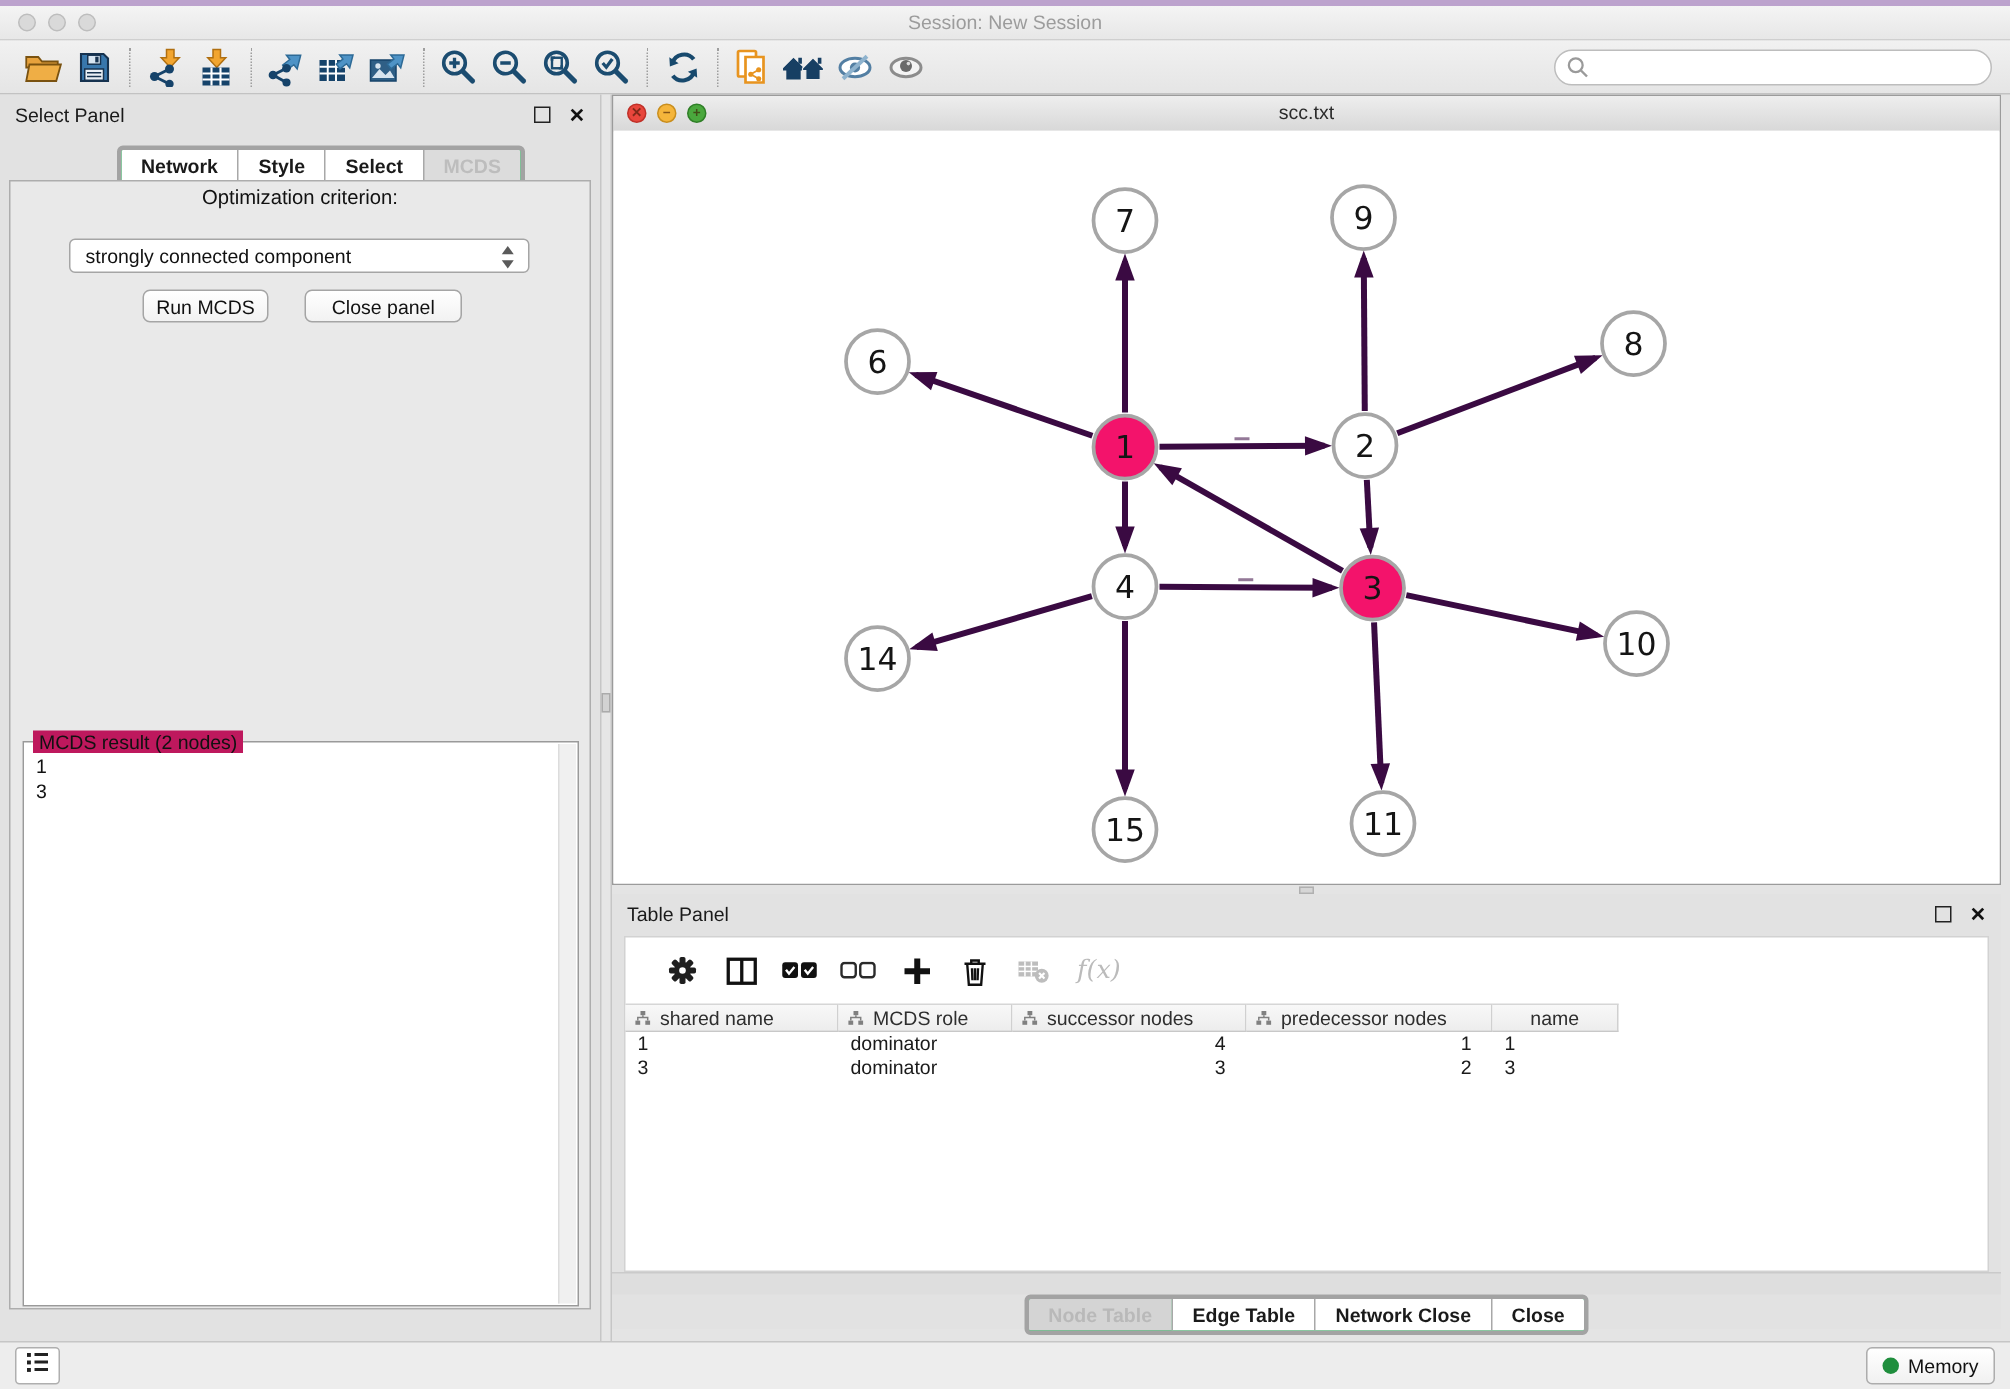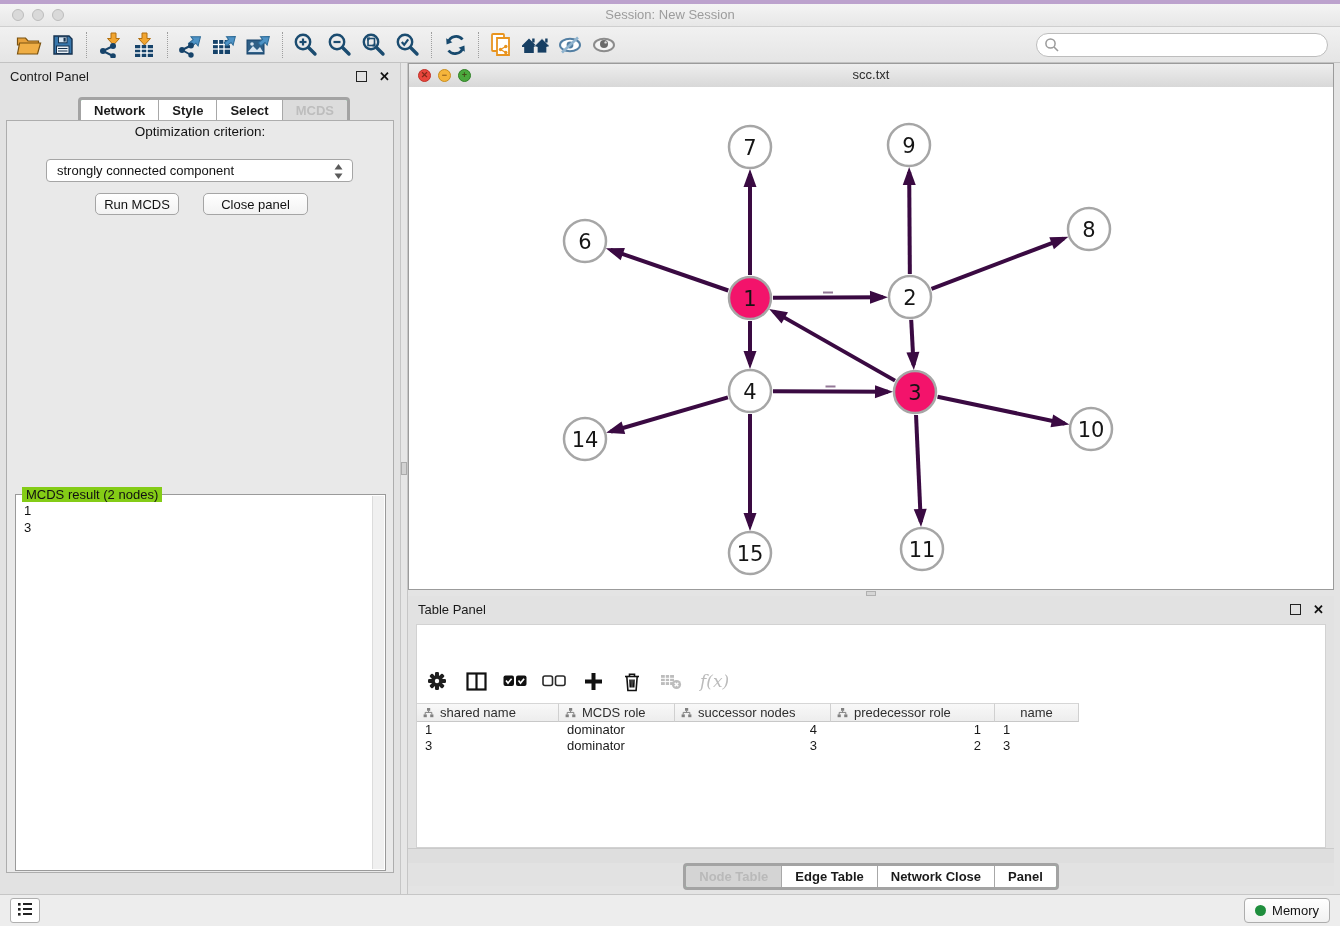--- a/index.html
+++ b/index.html
@@ -32,21 +32,21 @@
   .seg-tab.active{background:#D4D4D4;color:#B9B9B9;}
   #cp-tabs{position:absolute;left:78px;top:34px;}
   #cp-body{position:absolute;left:6px;top:57px;width:388px;height:753px;background:#E9E9E9;border:1px solid #ADADAD;box-sizing:border-box;}
   #opt-label{position:absolute;left:0;top:3px;width:100%;text-align:center;font-size:13.5px;color:#111;}
   #criterion{position:absolute;left:39px;top:38px;width:307px;height:23px;background:#FFF;border:1px solid #A5A5A5;border-radius:4px;box-sizing:border-box;font-size:13px;color:#111;display:flex;align-items:center;padding-left:10px;}
   #criterion .stepper{position:absolute;right:8px;top:3px;}
   .cp-btn{position:absolute;top:72px;height:22px;background:linear-gradient(#FFF,#F2F2F2);border:1px solid #A5A5A5;border-radius:5px;font-size:13px;color:#111;display:flex;align-items:center;justify-content:center;box-sizing:border-box;}
   #run-btn{left:88px;width:84px;}
   #closep-btn{left:196px;width:105px;text-align:right;}
   #mcds-fieldset{position:absolute;left:8px;top:373px;width:371px;height:377px;border:1px solid #9A9A9A;background:#FFF;box-sizing:border-box;}
-  #mcds-legend{position:absolute;left:6px;top:-8px;background:#84cc16;padding:0 4px;font-size:13px;color:#111;white-space:nowrap;}
+  #mcds-legend{position:absolute;left:6px;top:-8px;background:#be185d;padding:0 4px;font-size:13px;color:#111;white-space:nowrap;}
   #mcds-lines{position:absolute;left:0;top:2px;right:13px;bottom:2px;padding:5px 8px;font-size:13px;line-height:17px;color:#111;overflow:hidden;}
   #mcds-scroll{position:absolute;right:1px;top:1px;width:11px;bottom:1px;background:#F0F0F0;border-left:1px solid #DcDcDc;}
 
   
   #vsplit{position:absolute;left:400px;top:63px;width:8px;height:831px;background:#E6E6E6;border-left:1px solid #C6C6C6;border-right:1px solid #C6C6C6;box-sizing:border-box;}
   #vsplit .grip{position:absolute;left:0;top:399px;width:6px;height:13px;background:#D2D2D2;border:1px solid #ABABAB;box-sizing:border-box;}
 
   
   #net-window{position:absolute;left:408px;top:63px;width:926px;height:527px;border:1px solid #9B9B9B;box-sizing:border-box;background:#FFF;}
   #net-titlebar{height:23px;background:linear-gradient(#EEEEEE,#D8D8D8);border-bottom:1px solid #B2B2B2;position:relative;}
@@ -58,21 +58,21 @@
   #net-canvas{position:absolute;left:0;top:23px;right:0;bottom:0;background:#FFF;overflow:hidden;}
   #graph-svg{display:block;}
   #graph-svg text{font-family:"DejaVu Sans","Liberation Sans",sans-serif;}
 
   #hsplit{position:absolute;left:408px;top:590px;width:926px;height:6px;display:flex;align-items:center;justify-content:center;}
   #hsplit .grip{width:10px;height:5px;background:#D6D6D6;border:1px solid #B0B0B0;box-sizing:border-box;}
 
   
   #table-panel{position:absolute;left:408px;top:596px;width:926px;height:290px;background:#E2E2E2;}
   #tp-body{position:absolute;left:8px;top:28px;width:910px;height:224px;background:#FFF;border:1px solid #D2D2D2;box-sizing:border-box;}
-  #tp-toolbar{height:44px;display:flex;align-items:center;padding-left:8px;margin-top:34px;}
+  #tp-toolbar{height:44px;display:flex;align-items:center;padding-left:26px;}
   .tp-ic{display:flex;align-items:center;justify-content:center;width:24px;height:24px;margin-right:15px;flex:none;}
   .fx-label{font-family:"DejaVu Serif","Liberation Serif",serif;font-style:italic;font-size:17px;color:#BBBBBB;margin-left:2px;}
   #tp-head{display:flex;height:19px;}
   .th{display:flex;align-items:center;background:linear-gradient(#F8F8F8,#EDEDED);border-right:1px solid #D0D0D0;border-top:1px solid #D6D6D6;border-bottom:1px solid #C8C8C8;box-sizing:border-box;font-size:13px;color:#2E2E2E;overflow:hidden;}
   .th:first-child{border-left:none;}
   .th .tree{margin:0 6px 0 6px;flex:none;display:flex;}
   .th-label{white-space:nowrap;}
   .th-label.center{flex:1;text-align:center;}
   .tr{display:flex;height:16px;}
   .td{font-size:13px;color:#1A1A1A;box-sizing:border-box;white-space:nowrap;overflow:hidden;padding-top:0px;line-height:16px;}
@@ -260,21 +260,21 @@
           <circle cx="6.5" cy="6.5" r="4.6" fill="none" stroke="#9A9A9A" stroke-width="1.5"></circle>
           <line x1="10" y1="10" x2="14" y2="14" stroke="#9A9A9A" stroke-width="1.6"></line>
         </svg>
       </span>
       <input type="text" placeholder="" style="">
     </div>
   </div>
 
   <div id="left-col">
     <div class="panel-header">
-      <span class="ph-title">Control Panel</span>
+      <span class="ph-title">Select Panel</span>
       <span class="float-box"></span>
       <span class="close-x">✕</span>
     </div>
     <div id="cp-tabs" class="seg">
         <div class="seg-tab">Network</div>
         <div class="seg-tab">Style</div>
         <div class="seg-tab">Select</div>
         <div class="seg-tab disabled">MCDS</div>
       </div>
     <div id="cp-body">
@@ -490,21 +490,21 @@
                 <g fill="#808080">
                   <rect x="4" y="0" width="3.2" height="2.8"></rect>
                   <rect x="0.6" y="6.4" width="3.2" height="2.8"></rect>
                   <rect x="7.2" y="6.4" width="3.2" height="2.8"></rect>
                 </g>
                 <g stroke="#808080" stroke-width="1" fill="none">
                   <path d="M5.6,2.8 v1.6 M2.2,6.4 v-2 h6.6 v2"></path>
                 </g>
               </svg>
             </span>
-            <span class="th-label">predecessor role</span>
+            <span class="th-label">predecessor nodes</span>
           </div>
           <div class="th" style="width: 84px;">
             <span class="th-label center">name</span>
           </div>
         </div>
       <div id="tp-rows">
           <div class="tr">
             <div class="td left" style="width: 142px;">1</div>
             <div class="td left" style="width: 116px;">dominator</div>
             <div class="td right" style="width: 156px;">4</div>
@@ -519,21 +519,21 @@
             <div class="td left" style="width: 84px;">3</div>
           </div>
         </div>
     </div>
     <div id="tp-bottomstrip"></div>
     <div id="tp-tabs-row">
       <div id="tp-tabs" class="seg">
           <div class="seg-tab active">Node Table</div>
           <div class="seg-tab">Edge Table</div>
           <div class="seg-tab">Network Close</div>
-          <div class="seg-tab">Panel</div>
+          <div class="seg-tab">Close</div>
         </div>
     </div>
   </div>
 
   <div id="statusbar">
     <div id="list-btn">
       <span>
         <svg width="18" height="18" viewBox="0 0 18 18">
           <g stroke="#222" stroke-width="2">
               <line x1="7" y1="4" x2="16" y2="4"></line>

